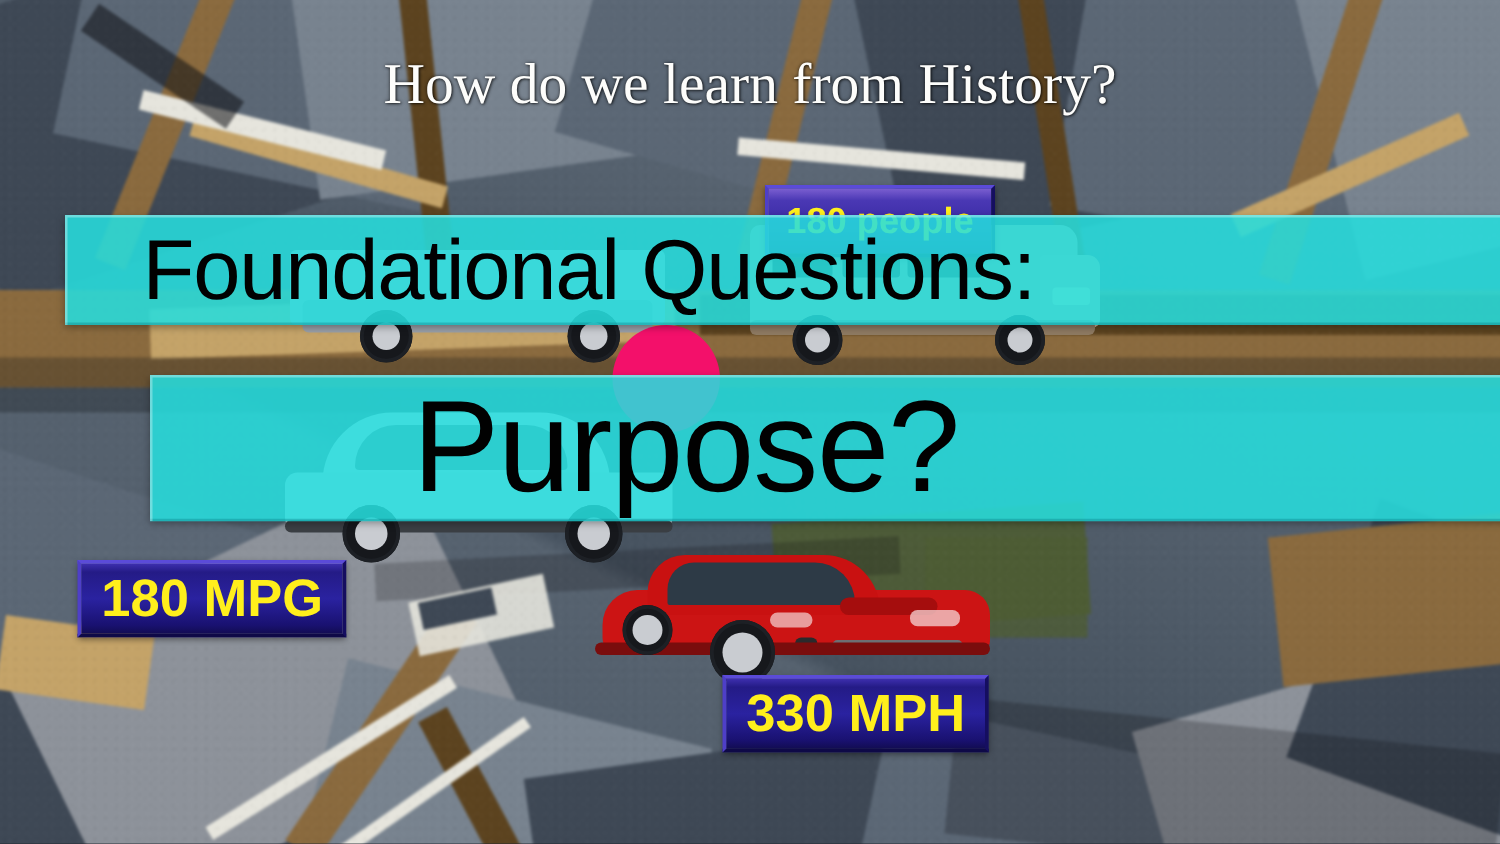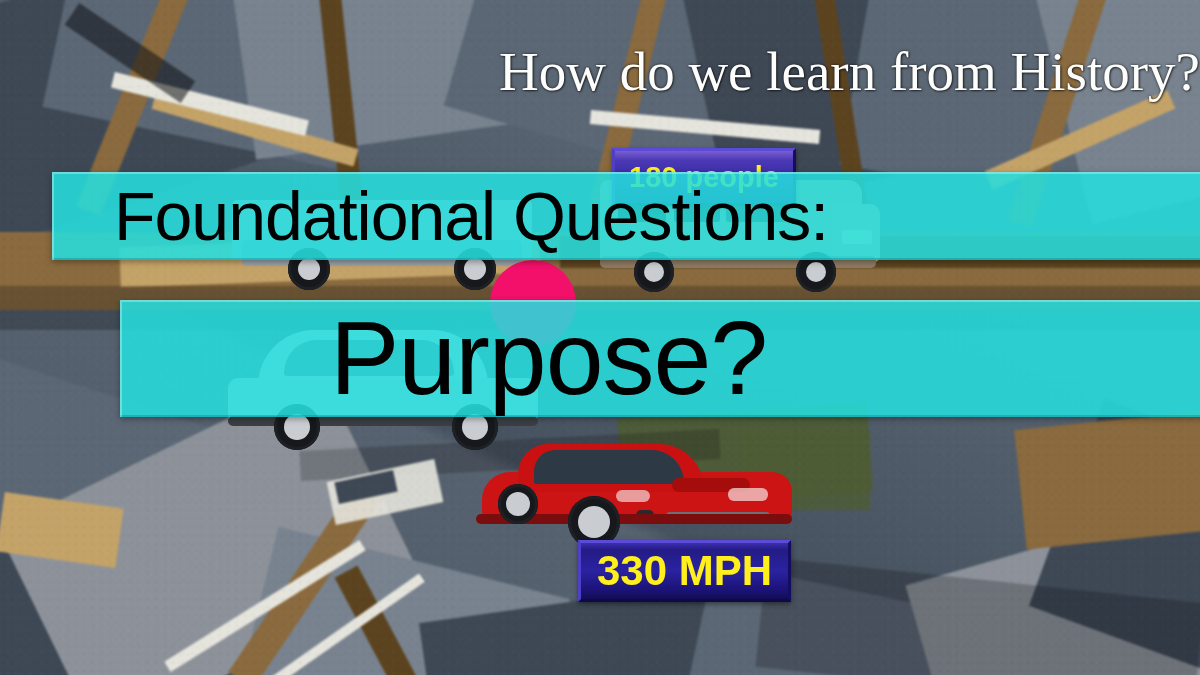--- a/index.html
+++ b/index.html
@@ -200,27 +200,30 @@
     <div class="wheel" style="left:22px;top:52px;width:40px;height:40px;">
       <div class="hub" style="left:8px;top:8px;width:24px;height:24px;"></div>
     </div>
     <div class="wheel" style="left:92px;top:64px;width:52px;height:52px;">
       <div class="hub" style="left:10px;top:10px;width:32px;height:32px;"></div>
     </div>
   </div>
 
   <div class="pink-circle" style="left:490px;top:260px;width:86px;height:86px;background:#f3106a;"></div>
 
-  <div class="headline" style="left:0;top:40px;font-size:55px;text-align:right;">How do we learn from History?</div>
+  <div class="headline" style="left:0;top:40px;font-size:46px;">How do we learn from History?</div>
 
 
   <div class="callout purple" style="left:612px;top:148px;height:52px;padding:0 14px;font-size:29px;">
     <span>180 people</span>
   </div>
 
+  <div class="callout" style="left:62px;top:448px;height:56px;padding:0 16px;font-size:42px;">
+    <span>180 MPG</span>
+  </div>
 
   <div class="callout" style="left:578px;top:540px;height:56px;padding:0 16px;font-size:42px;">
     <span>330 MPH</span>
   </div>
 
   <div class="banner" style="left:52px;top:172px;width:1108px;height:88px;padding-left:62px;">
     <span style="font-size:68px;">Foundational Questions:</span>
   </div>
 
   <div class="banner" style="left:120px;top:300px;width:938px;height:117px;padding-left:210px;">

